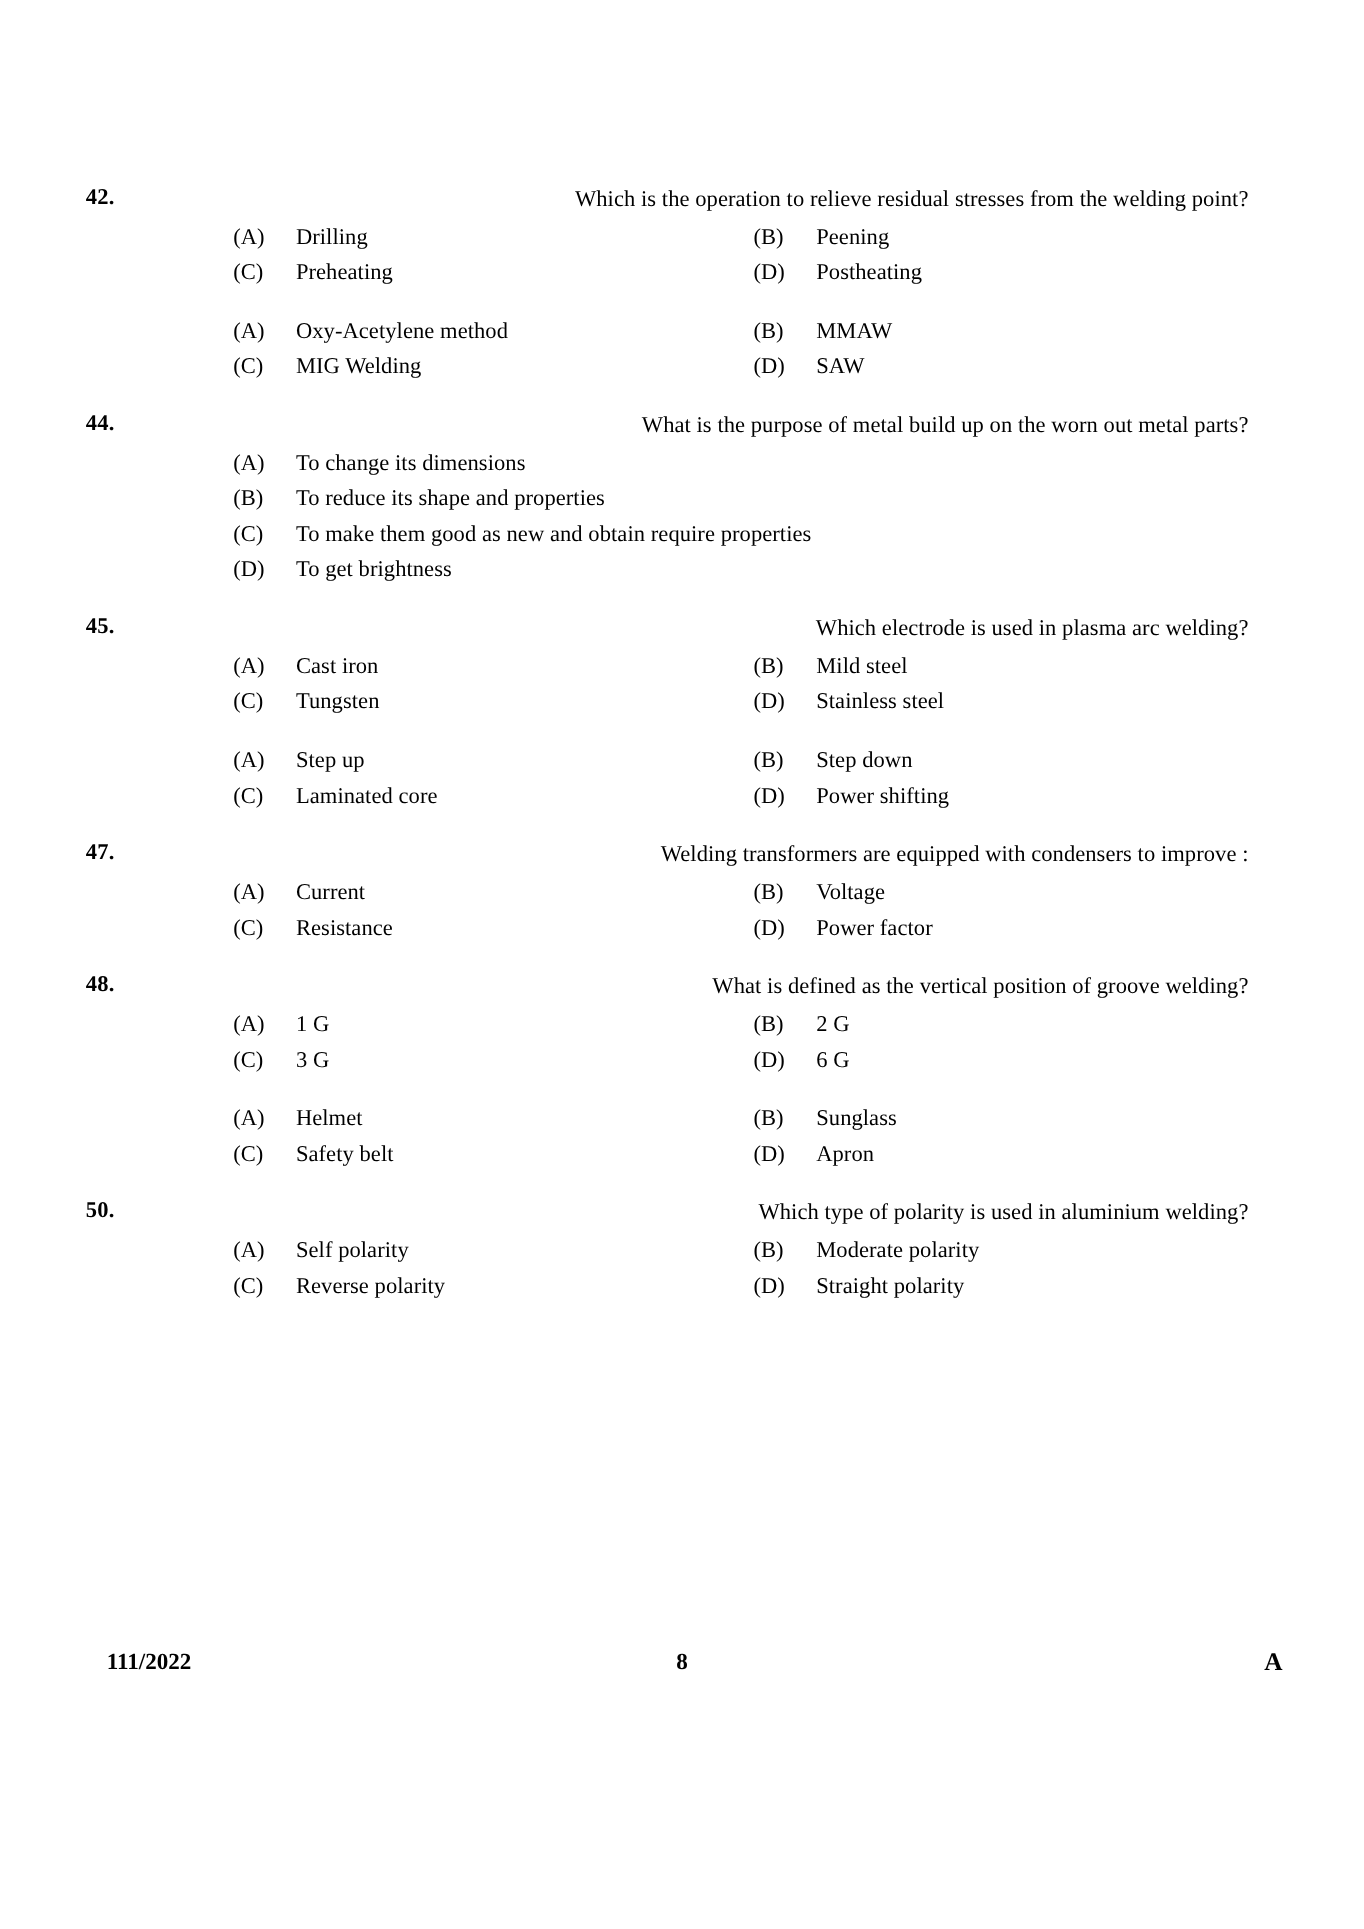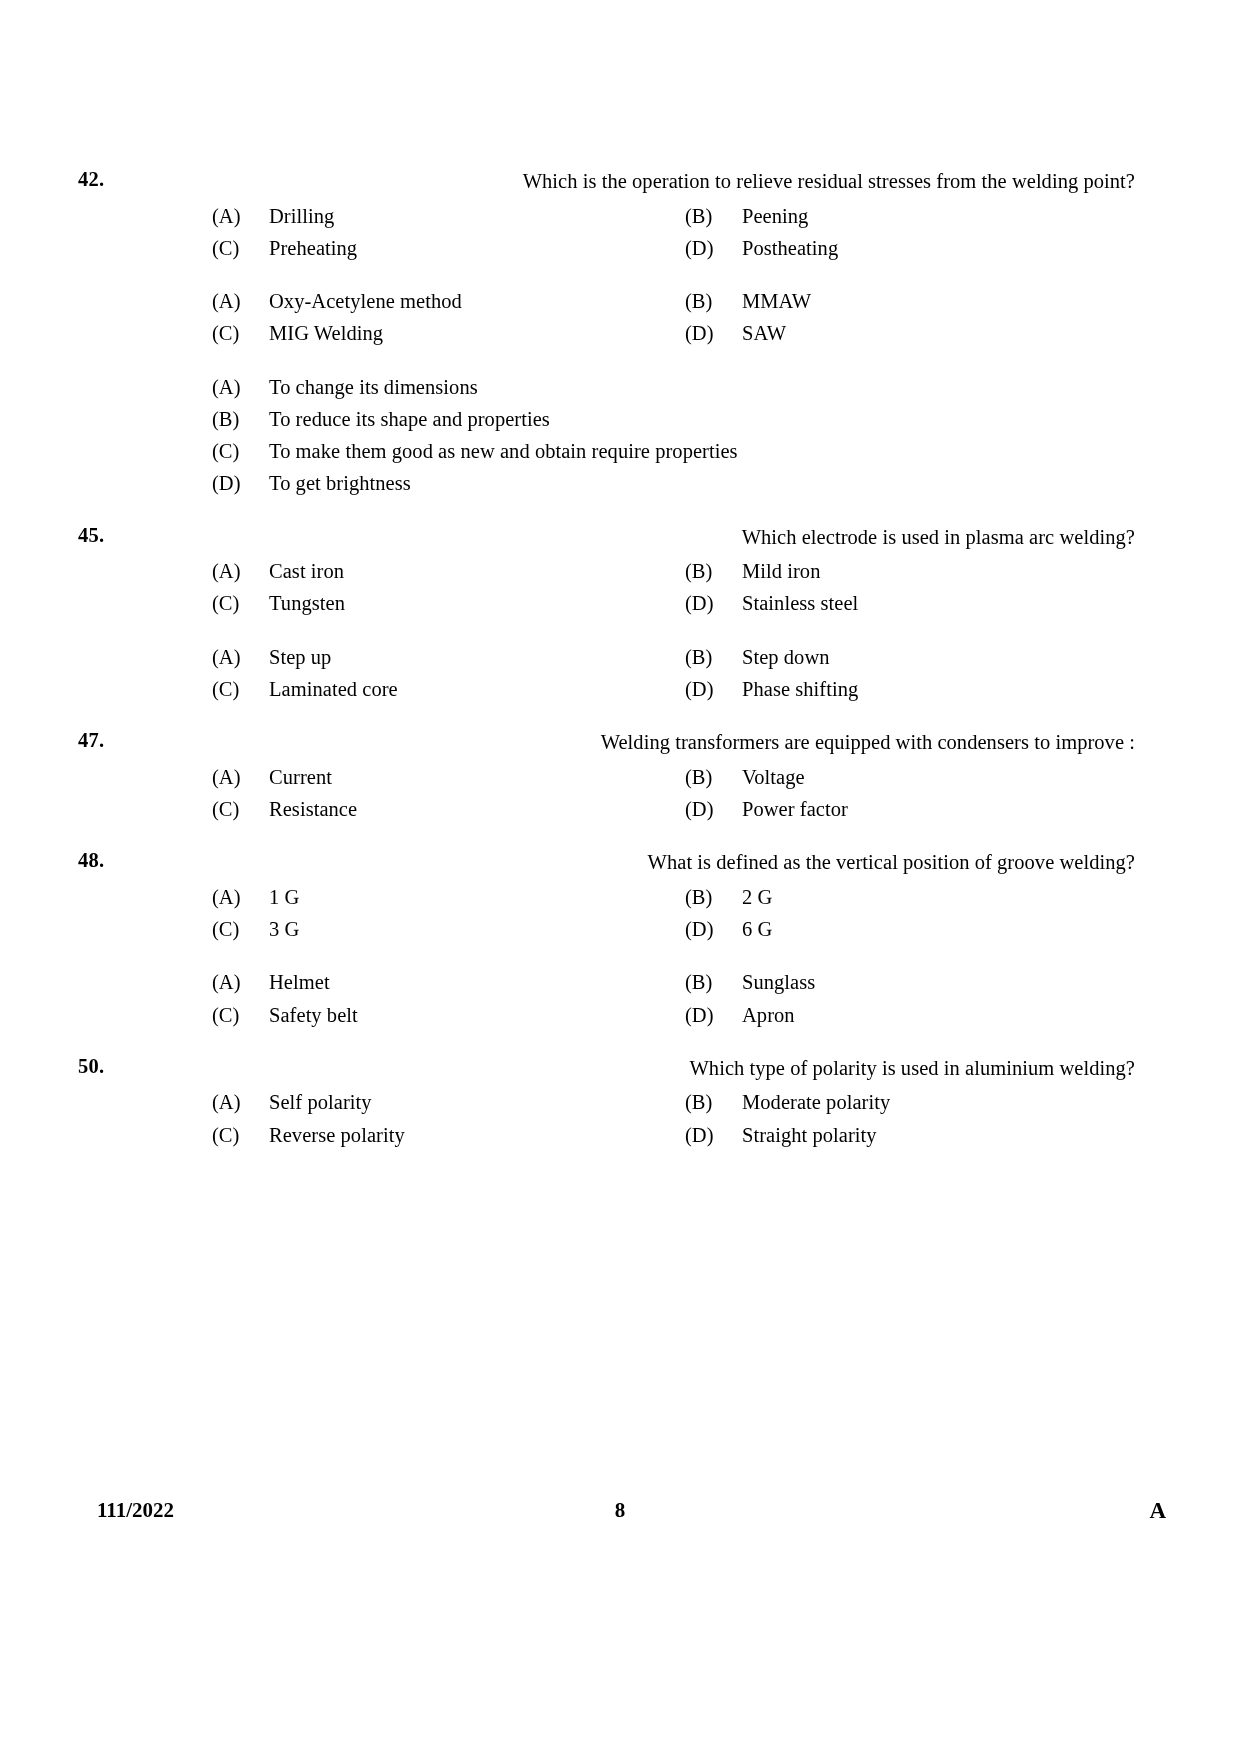--- a/index.html
+++ b/index.html
@@ -163,20 +163,24 @@
               <span class="opt-text">MIG Welding</span>
             </div>
             <div class="opt opt-right">
               <span class="opt-label">(D)</span>
               <span class="opt-text">SAW</span>
             </div>
           </div>
         </div>
       </div>
       <div class="question">
+        <div class="q-head">
+          <div class="q-num">44.</div>
+          <div class="q-text">What is the purpose of metal build up on the worn out metal parts?</div>
+        </div>
         <div class="options stacked">
           <div class="opt-row">
             <div class="opt opt-full">
               <span class="opt-label">(A)</span>
               <span class="opt-text">To change its dimensions</span>
             </div>
           </div>
           <div class="opt-row">
             <div class="opt opt-full">
               <span class="opt-label">(B)</span>
@@ -203,21 +207,21 @@
           <div class="q-text">Which electrode is used in plasma arc welding?</div>
         </div>
         <div class="options">
           <div class="opt-row">
             <div class="opt opt-left">
               <span class="opt-label">(A)</span>
               <span class="opt-text">Cast iron</span>
             </div>
             <div class="opt opt-right">
               <span class="opt-label">(B)</span>
-              <span class="opt-text">Mild iron</span>
+              <span class="opt-text">Mild steel</span>
             </div>
           </div>
           <div class="opt-row">
             <div class="opt opt-left">
               <span class="opt-label">(C)</span>
               <span class="opt-text">Tungsten</span>
             </div>
             <div class="opt opt-right">
               <span class="opt-label">(D)</span>
               <span class="opt-text">Stainless steel</span>
@@ -237,21 +241,21 @@
               <span class="opt-text">Step down</span>
             </div>
           </div>
           <div class="opt-row">
             <div class="opt opt-left">
               <span class="opt-label">(C)</span>
               <span class="opt-text">Laminated core</span>
             </div>
             <div class="opt opt-right">
               <span class="opt-label">(D)</span>
-              <span class="opt-text">Phase shifting</span>
+              <span class="opt-text">Power shifting</span>
             </div>
           </div>
         </div>
       </div>
       <div class="question">
         <div class="q-head">
           <div class="q-num">47.</div>
           <div class="q-text">Welding transformers are equipped with condensers to improve :</div>
         </div>
         <div class="options">

